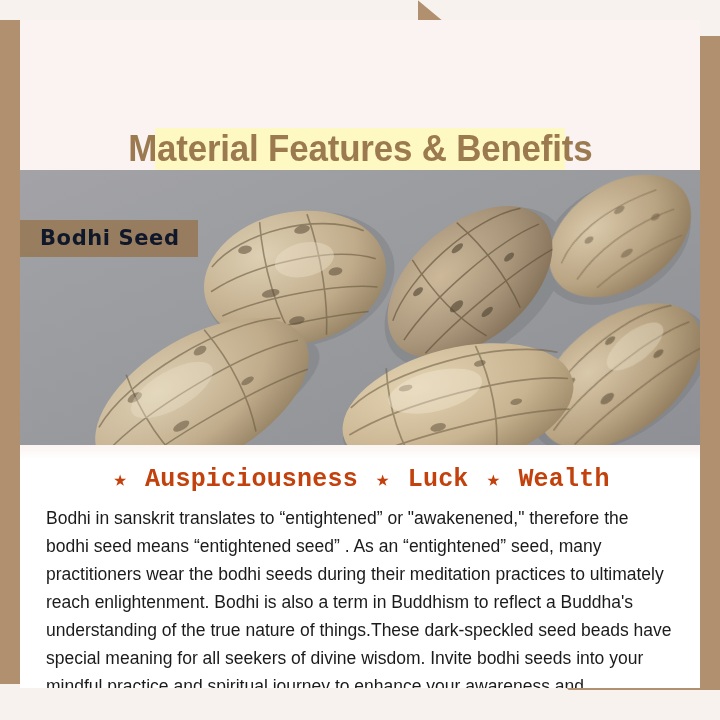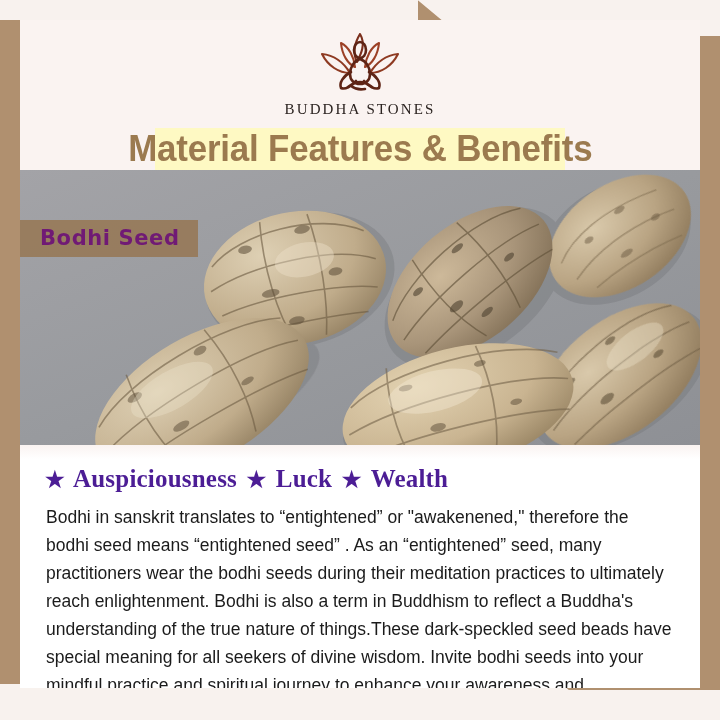--- a/index.html
+++ b/index.html
@@ -77,45 +77,46 @@
     flex:0 0 275px;
     background:#9b9ba0;
     overflow:hidden;
   }
   .photo svg { display:block; width:100%; height:100%; }
   .caption {
     position:absolute;
     left:0; top:50px;
     padding:6px 18px 7px 20px;
     background:rgba(150,120,85,0.88);
-    color:#701a75;
+    color:#0f172a;
     font-size:21px;
     font-weight:bold;
     letter-spacing:0.6px;
     font-family:"DejaVu Sans", sans-serif;
   }
 
   
   .body-sec {
     flex:1 1 auto;
     background:#ffffff;
     padding:14px 22px 0 22px;
     position:relative;
   }
   .body-sec::before {
     content:"";
     position:absolute; left:0; right:0; top:0; height:14px;
     background:linear-gradient(#faf3f1,#ffffff);
   }
   .subtitle {
     position:relative;
-    font-family:Liberation Serif, serif;
+    text-align:center;
+    font-family:Liberation Mono, monospace;
     font-weight:bold;
     font-size:25px;
-    color:#4c1d95;
+    color:#c2410c;
     letter-spacing:0.2px;
     margin:6px 0 10px 0;
     white-space:nowrap;
   }
   .subtitle .star { font-size:22px; margin:0 3px; }
   .paragraph {
     position:relative;
     font-family:"Liberation Sans Narrow","Liberation Sans", sans-serif;
     font-size:17.5px;
     line-height:1.60;
@@ -127,40 +128,20 @@
 </head>
 <body>
 
 <div class="frame"></div>
 <div class="frame-cream-tl"></div>
 <div class="frame-cream-br"></div>
 
 <div class="card">
 
   <div class="header">
-    <div class="logo-wrap">
-      <svg class="logo-mark" viewBox="0 0 150 72">
-        <g fill="none" stroke="#7b2f1d" stroke-width="2.1" stroke-linecap="round" stroke-linejoin="round">
-          <path d="M75 6 C69 16 68 26 72 34 C76 26 81 16 75 6 Z"></path>
-          <path d="M56 15 C57 27 63 36 70 39 C69 29 64 19 56 15 Z" stroke="#9c4026"></path>
-          <path d="M94 15 C93 27 87 36 80 39 C81 29 86 19 94 15 Z" stroke="#9c4026"></path>
-          <path d="M37 26 C43 38 54 45 65 45 C59 35 49 27 37 26 Z" stroke="#8e3a22"></path>
-          <path d="M113 26 C107 38 96 45 85 45 C91 35 101 27 113 26 Z" stroke="#8e3a22"></path>
-        </g>
-        <g fill="none" stroke="#5e2415" stroke-width="2.6" stroke-linecap="round" stroke-linejoin="round">
-          <ellipse cx="75" cy="22" rx="6" ry="8"></ellipse>
-          <path d="M75 31 C69 33 65 39 65 46 C65 52 69 56 75 56 C81 56 85 52 85 46 C85 39 81 33 75 31 Z"></path>
-          <path d="M66 44 C58 48 54 55 56 60 C60 62 67 58 71 53"></path>
-          <path d="M84 44 C92 48 96 55 94 60 C90 62 83 58 79 53"></path>
-          <path d="M63 59 C68 55 73 54 75 54 C77 54 82 55 87 59"></path>
-          <path d="M66 58 C70 61 75 62 80 61"></path>
-        </g>
-      </svg>
-      <div class="logo-word">BUDDHA STONES</div>
-    </div>
     <div class="title-band">
       <div class="title-text">Material Features &amp; Benefits</div>
     </div>
   </div>
 
   <div class="photo">
     <svg viewBox="0 0 680 275" preserveAspectRatio="none">
       <defs>
         <linearGradient id="bg" x1="0" y1="0" x2="1" y2="1">
           <stop offset="0" stop-color="#a3a3a7"></stop>

